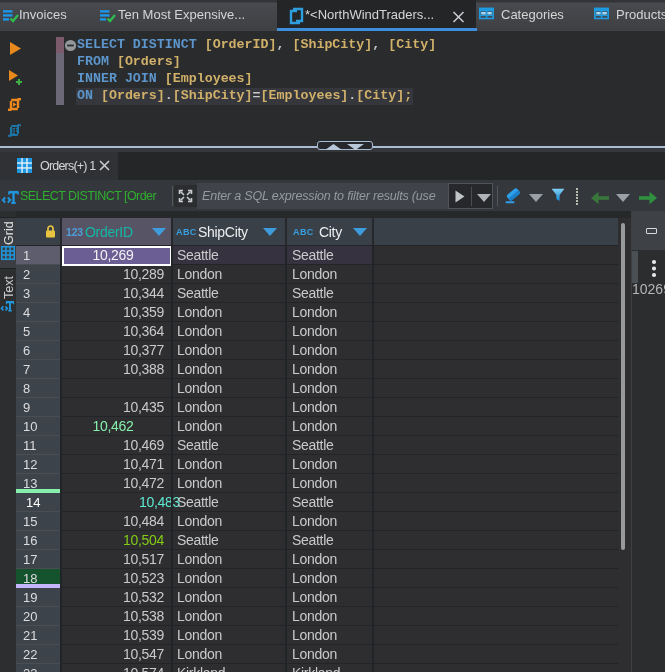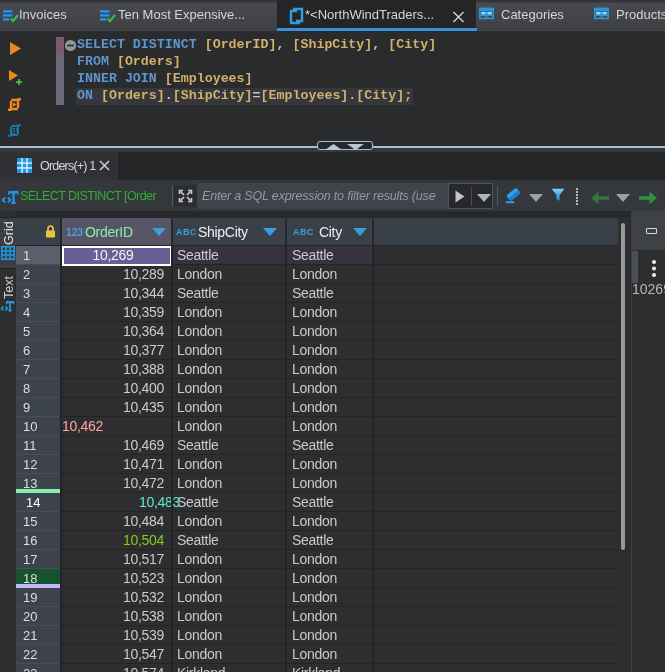--- a/index.html
+++ b/index.html
@@ -224,21 +224,21 @@
 <div class="abs" style="left:0;top:211px;width:665px;height:7px;background:#26282a"></div>
 <div class="abs" style="left:16px;top:218px;width:602px;height:28px;background:#3a4047"></div>
 <div class="abs" style="left:62px;top:218px;width:109px;height:28px;background:#575565"></div>
 <div class="abs" style="left:45px;top:225px">
       <svg width="11" height="13" viewBox="0 0 11 13">
 <path d="M3 6 V3.5 A2.5 2.5 0 0 1 8 3.5 V6" stroke="#e9c440" stroke-width="1.7" fill="none"></path>
 <rect x="1" y="5.5" width="9" height="7" rx="1" fill="#e9c440"></rect>
 </svg>
     </div>
 <div class="abs" style="left:66px;top:218px;height:28px;line-height:29px;font-size:10.5px;font-weight:bold;letter-spacing:-0.2px;color:#4f9dd9;white-space:nowrap">123</div>
-<div class="abs" style="left:85px;top:218px;height:20px;line-height:29px;font-size:14px;letter-spacing:-0.3px;color:#86efac;white-space:nowrap">OrderID</div>
+<div class="abs" style="left:85px;top:218px;height:20px;line-height:29px;font-size:14px;letter-spacing:-0.3px;color:#14b8a6;white-space:nowrap">OrderID</div>
 <div class="abs" style="left:176px;top:218px;height:28px;line-height:29px;font-size:9px;font-weight:bold;letter-spacing:0.4px;color:#37a0e0;white-space:nowrap">ABC</div>
 <div class="abs" style="left:198px;top:218px;height:28px;line-height:29px;font-size:14px;letter-spacing:-0.3px;color:#eceef0;white-space:nowrap">ShipCity</div>
 <div class="abs" style="left:293px;top:218px;height:28px;line-height:29px;font-size:9px;font-weight:bold;letter-spacing:0.4px;color:#37a0e0;white-space:nowrap">ABC</div>
 <div class="abs" style="left:319px;top:218px;height:28px;line-height:29px;font-size:14px;letter-spacing:-0.3px;color:#eceef0;white-space:nowrap">City</div>
 <div class="abs" style="left:152px;top:228px">
       <svg width="14" height="8" viewBox="0 0 14 8">
         <path d="M0 0 H14 L7.0 8 Z" fill="#3f9cdc"></path>
       </svg>
     </div>
 <div class="abs" style="left:263px;top:228px">
@@ -304,35 +304,34 @@
       <span style="position:absolute;left:7px;top:0;line-height:19px;font-size:13px;color:#dcdcde">7</span>
     </div>
     <div class="abs" style="left:62px;top:378px;width:556px;height:1px;background:#222528"></div>
     <div class="abs" style="left:62px;top:360px;width:102px;height:19px;line-height:19px;font-size:14px;letter-spacing:-0.3px;color:#c9cacc;text-align:right">10,388</div>
     <div class="abs" style="left:177px;top:360px;height:19px;line-height:19px;font-size:14px;letter-spacing:-0.3px;color:#c9cacc">London</div>
     <div class="abs" style="left:292px;top:360px;height:19px;line-height:19px;font-size:14px;letter-spacing:-0.3px;color:#c9cacc">London</div>
     <div class="abs" style="left:16px;top:379px;width:45px;height:19px;background:#3c434b;border-bottom:1px solid #4a4e53">
       <span style="position:absolute;left:7px;top:0;line-height:19px;font-size:13px;color:#dcdcde">8</span>
     </div>
     <div class="abs" style="left:62px;top:397px;width:556px;height:1px;background:#222528"></div>
-    <div class="abs" style="left:62px;top:379px;width:102px;height:19px;line-height:19px;font-size:14px;letter-spacing:-0.3px;color:#c9cacc;text-align:right">10,400</div>
     <div class="abs" style="left:177px;top:379px;height:19px;line-height:19px;font-size:14px;letter-spacing:-0.3px;color:#c9cacc">London</div>
     <div class="abs" style="left:292px;top:379px;height:19px;line-height:19px;font-size:14px;letter-spacing:-0.3px;color:#c9cacc">London</div>
     <div class="abs" style="left:16px;top:398px;width:45px;height:19px;background:#3c434b;border-bottom:1px solid #4a4e53">
       <span style="position:absolute;left:7px;top:0;line-height:19px;font-size:13px;color:#dcdcde">9</span>
     </div>
     <div class="abs" style="left:62px;top:416px;width:556px;height:1px;background:#222528"></div>
     <div class="abs" style="left:62px;top:398px;width:102px;height:19px;line-height:19px;font-size:14px;letter-spacing:-0.3px;color:#c9cacc;text-align:right">10,435</div>
     <div class="abs" style="left:177px;top:398px;height:19px;line-height:19px;font-size:14px;letter-spacing:-0.3px;color:#c9cacc">London</div>
     <div class="abs" style="left:292px;top:398px;height:19px;line-height:19px;font-size:14px;letter-spacing:-0.3px;color:#c9cacc">London</div>
     <div class="abs" style="left:16px;top:417px;width:45px;height:19px;background:#3c434b;border-bottom:1px solid #4a4e53">
       <span style="position:absolute;left:7px;top:0;line-height:19px;font-size:13px;color:#dcdcde">10</span>
     </div>
     <div class="abs" style="left:62px;top:435px;width:556px;height:1px;background:#222528"></div>
-    <div class="abs" style="left:62px;top:417px;width:102px;height:19px;line-height:19px;font-size:14px;letter-spacing:-0.3px;color:#fca5a5;text-align:left">10,462</div>
+    <div class="abs" style="left:62px;top:417px;width:102px;height:19px;line-height:19px;font-size:14px;letter-spacing:-0.3px;color:#86efac;text-align:center">10,462</div>
     <div class="abs" style="left:177px;top:417px;height:19px;line-height:19px;font-size:14px;letter-spacing:-0.3px;color:#c9cacc">London</div>
     <div class="abs" style="left:292px;top:417px;height:19px;line-height:19px;font-size:14px;letter-spacing:-0.3px;color:#c9cacc">London</div>
     <div class="abs" style="left:16px;top:436px;width:45px;height:19px;background:#3c434b;border-bottom:1px solid #4a4e53">
       <span style="position:absolute;left:7px;top:0;line-height:19px;font-size:13px;color:#dcdcde">11</span>
     </div>
     <div class="abs" style="left:62px;top:454px;width:556px;height:1px;background:#222528"></div>
     <div class="abs" style="left:62px;top:436px;width:102px;height:19px;line-height:19px;font-size:14px;letter-spacing:-0.3px;color:#c9cacc;text-align:right">10,469</div>
     <div class="abs" style="left:177px;top:436px;height:19px;line-height:19px;font-size:14px;letter-spacing:-0.3px;color:#c9cacc">Seattle</div>
     <div class="abs" style="left:292px;top:436px;height:19px;line-height:19px;font-size:14px;letter-spacing:-0.3px;color:#c9cacc">Seattle</div>
     <div class="abs" style="left:16px;top:455px;width:45px;height:19px;background:#3c434b;border-bottom:1px solid #4a4e53">

